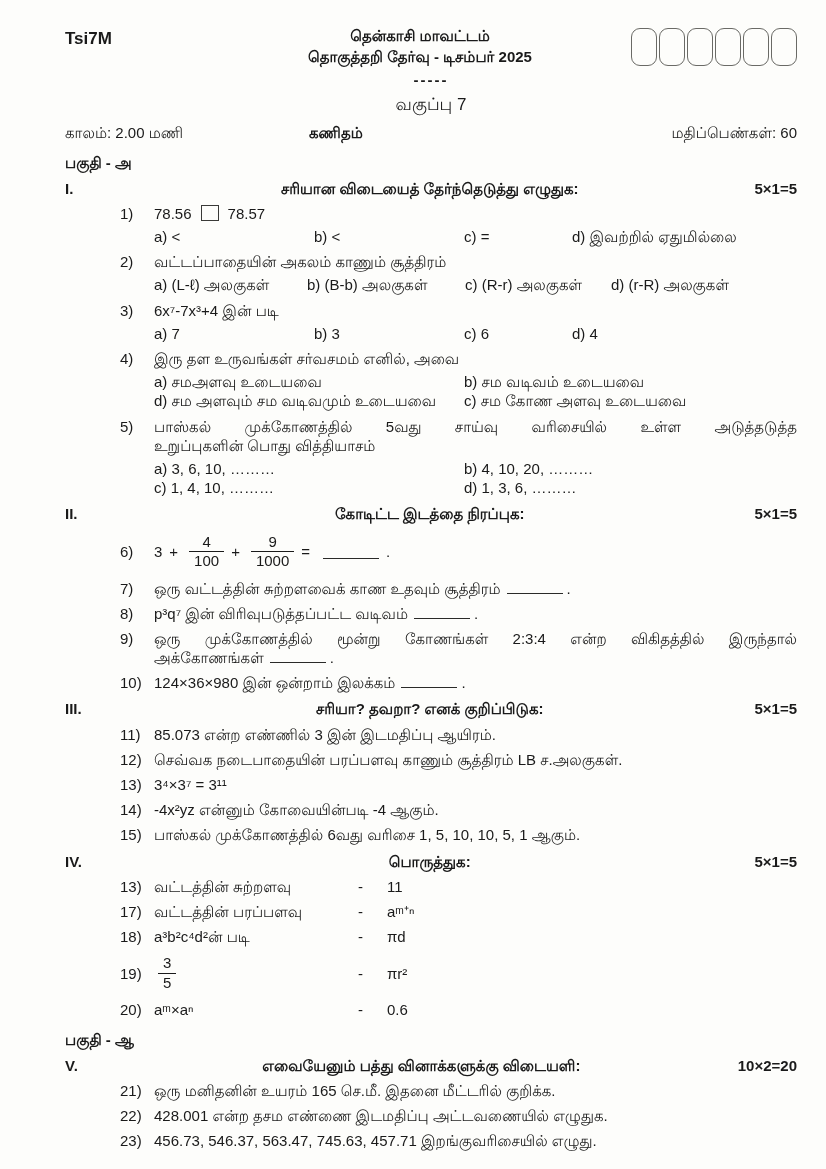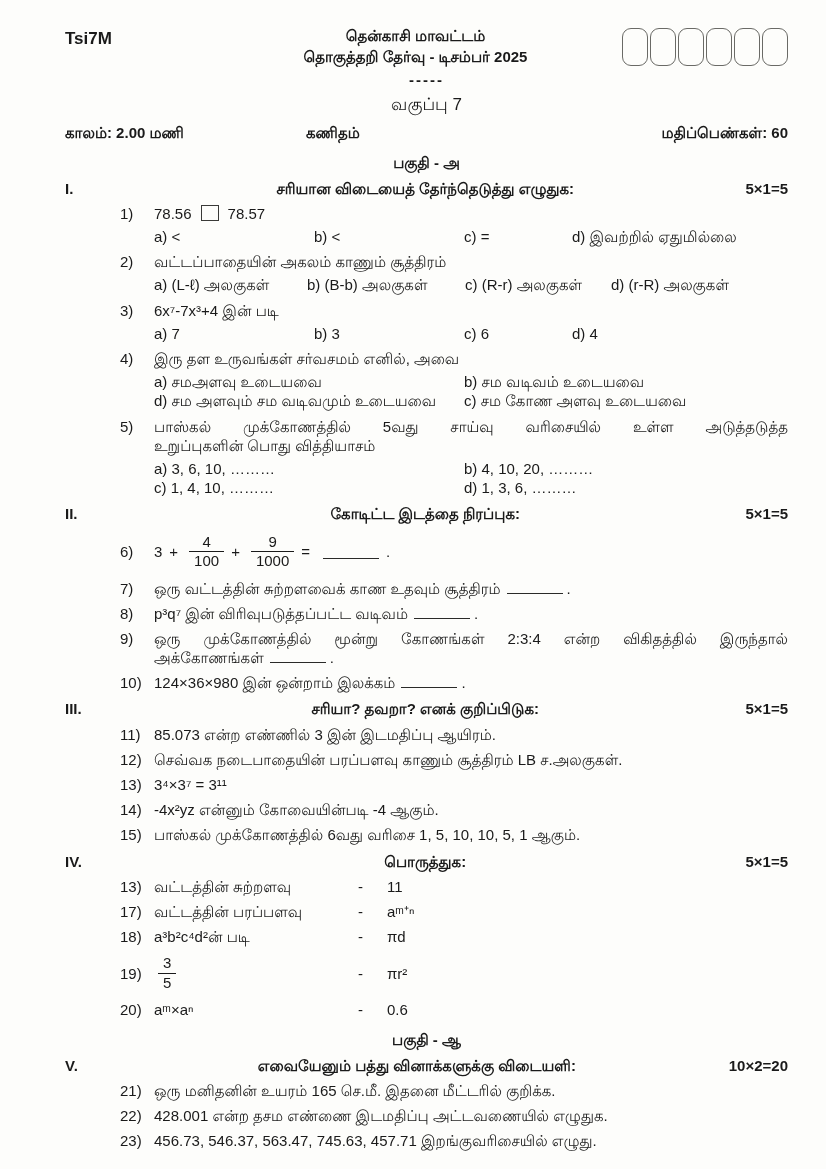--- a/index.html
+++ b/index.html
@@ -1,38 +1,38 @@
 <!DOCTYPE html>
 <html><head>
 <meta charset="utf-8">
 <style>
   html,body { margin:0; padding:0; background:#e8e8e6; }
   .page {
     width:826px; height:1169px; margin:0 auto; background:#fdfdfb;
-    box-sizing:border-box; padding:26px 38px 10px 65px;
+    box-sizing:border-box; padding:26px 29px 10px 65px;
     font-family:"Liberation Sans", sans-serif; color:#1a1a1a;
     font-size:15px; line-height:1.28; overflow:hidden; position:relative;
   }
 
   
   .hdr-row { display:flex; align-items:flex-start; }
   .code { font-size:17px; font-weight:bold; width:150px; flex:none; padding-top:2px; }
   .hdr-center { flex:1; text-align:center; font-weight:bold; }
   .hdr-center .line { margin-bottom:2px; }
   .rollboxes { width:172px; flex:none; display:flex; justify-content:flex-end; padding-top:2px; }
   .rollbox { width:24px; height:36px; border:1.6px solid #6a6a66; border-radius:9px; margin-left:2px; background:transparent; }
   .sep { text-align:center; letter-spacing:2px; font-weight:bold; margin-top:2px; }
   .class-title { text-align:center; font-size:17px; font-weight:normal; margin-top:4px; }
   .meta-row { display:flex; margin-top:8px; }
-  .meta-row > div { flex:1;font-weight:bold; }
+  .meta-row > div { flex:1; }
   .meta-center { text-align:left; font-weight:bold; }
   .meta-right { text-align:right; }
 
   
-  .part-label { text-align:center; font-weight:bold; margin-top:10px; }
+  .part-label { font-weight:bold; margin-top:10px; }
   .sec-head { display:flex; font-weight:bold; margin-top:7px; }
   .sec-head .numeral { width:40px; flex:none; }
   .sec-head .title { flex:1;text-align:center; }
   .sec-head .marks { margin-left:auto; }
 
   
   .q { display:flex; margin-left:55px; margin-top:6px; }
   .q .n { width:34px; flex:none; }
   .q .t { flex:1; }
   .just { text-align:justify; text-align-last:justify; }

